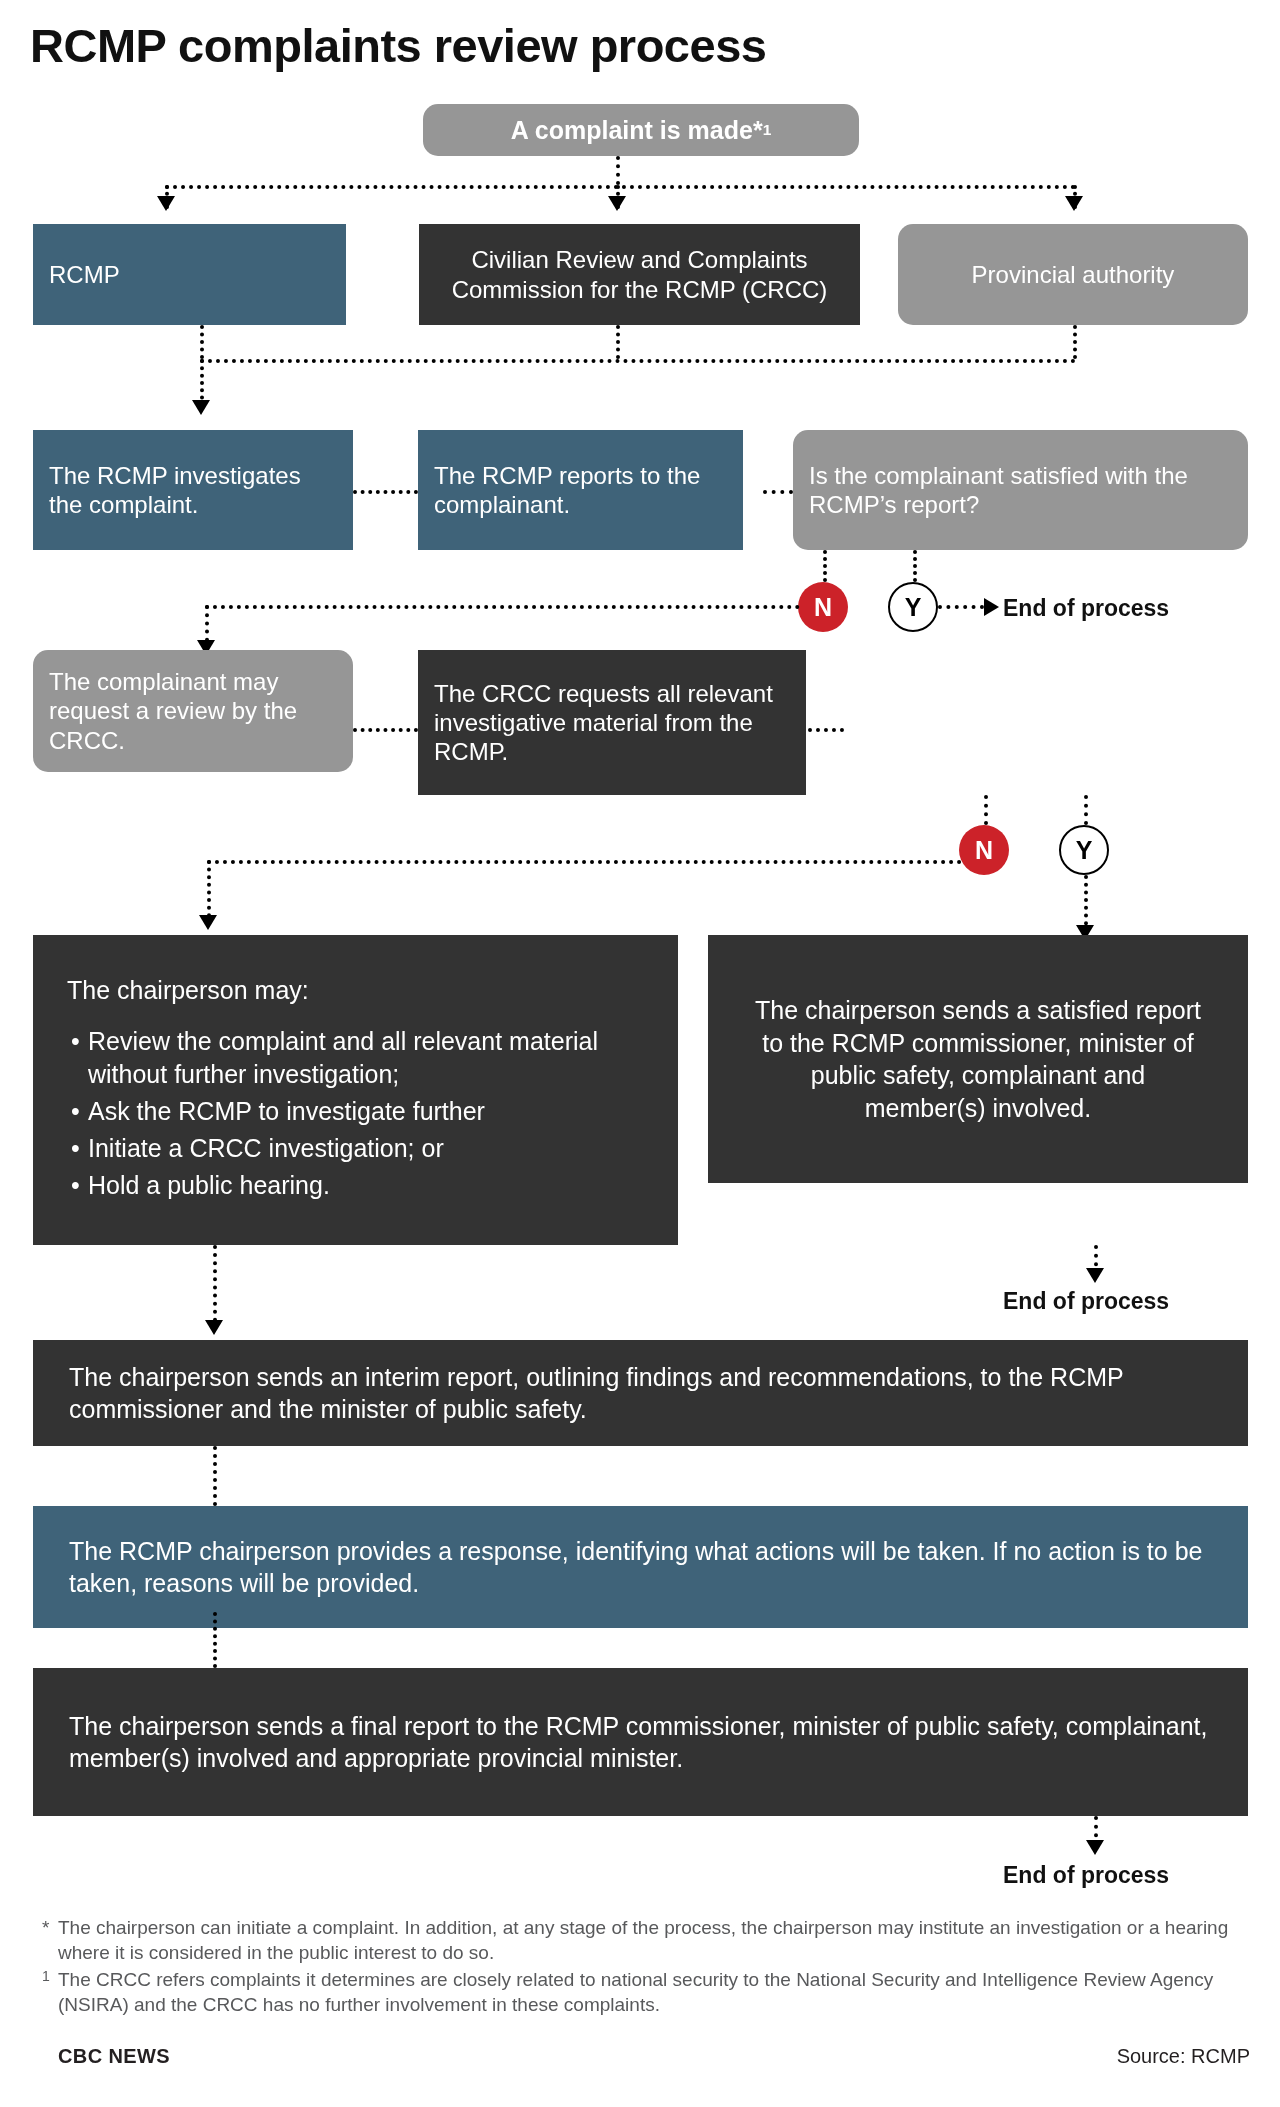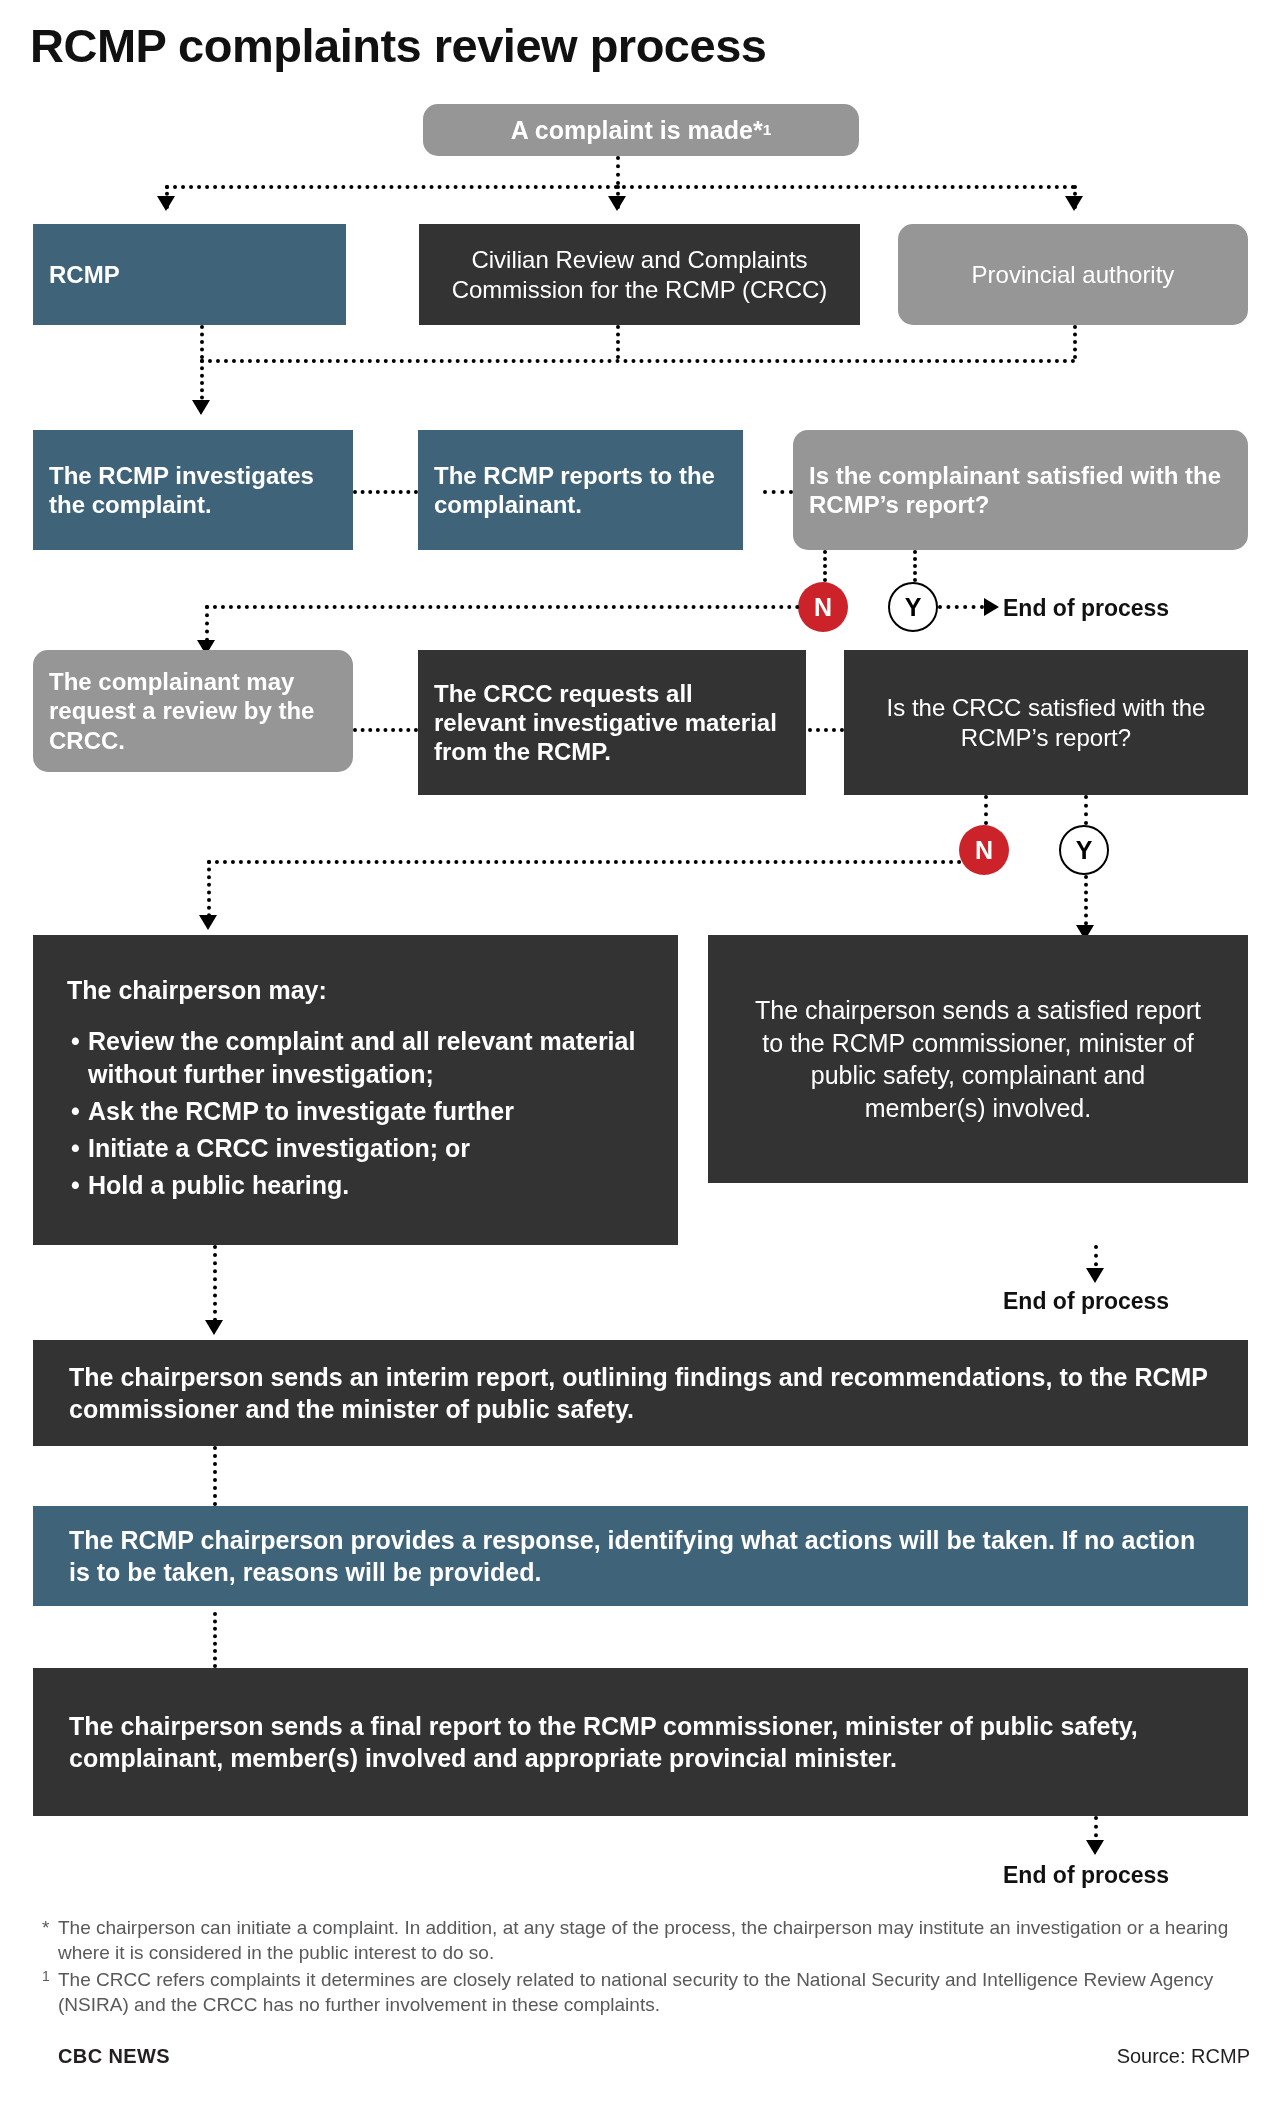--- a/index.html
+++ b/index.html
@@ -38,21 +38,21 @@
     position: absolute;
     box-sizing: border-box;
     color: #ffffff;
     display: flex;
     align-items: center;
     font-size: 24px;
     line-height: 1.22;
     padding: 10px 16px;
   }
   .box.center  { justify-content: center; text-align: center; }
-  .box.left    { justify-content: flex-start; text-align: left; font-weight: bold; }
+  .box.left    { justify-content: flex-start; text-align: left; }
   .bg-grey     { background: #969696; border-radius: 15px; }
   .bg-blue     { background: #3f6379; }
   .bg-dark     { background: #333333; }
 
   
   .dv { 
     position: absolute;
     width: 0;
     border-left: 4px dotted #000000;
   }
@@ -242,23 +242,20 @@
   </div>
 
   <div class="dh" style="left:353px; top:728px; width:65px;"></div>
 
   <div class="box bg-dark left" style="left:418px; top:650px; width:388px; height:145px;">
     <span>The CRCC requests all relevant investigative material from the RCMP.</span>
   </div>
 
   <div class="dh" style="left:808px; top:728px; width:36px;"></div>
 
-  <div class="box bg-dark center" style="left:844px; top:650px; width:404px; height:145px;">
-    <span>Is the CRCC satisfied with the RCMP’s report?</span>
-  </div>
 
   <div class="dv" style="left:984px; top:795px; height:30px;"></div>
   <div class="circle circle-n" style="left:959px; top:825px;">
     <span>N</span>
   </div>
 
   <div class="dv" style="left:1084px; top:795px; height:30px;"></div>
   <div class="circle circle-y" style="left:1059px; top:825px;">
     <span>Y</span>
   </div>
@@ -292,21 +289,21 @@
 
   <div class="dv" style="left:213px; top:1245px; height:85px;"></div>
   <div class="arrow-down" style="left:205px; top:1320px;"></div>
 
   <div class="box bg-dark left" style="left:33px; top:1340px; width:1215px; height:106px; padding:16px 36px; font-size:25px; line-height:1.3;">
     <span>The chairperson sends an interim report, outlining findings and recommendations, to the RCMP commissioner and the minister of public safety.</span>
   </div>
 
   <div class="dv" style="left:213px; top:1446px; height:60px;"></div>
 
-  <div class="box bg-blue left" style="left:33px; top:1506px; width:1215px; height:100px; padding:16px 36px; font-size:25px; line-height:1.3;">
+  <div class="box bg-blue left" style="left:33px; top:1506px; width:1215px; height:122px; padding:16px 36px; font-size:25px; line-height:1.3;">
     <span>The RCMP chairperson provides a response, identifying what actions will be taken. If no action is to be taken, reasons will be provided.</span>
   </div>
 
   <div class="dv" style="left:213px; top:1612px; height:56px;"></div>
 
   <div class="box bg-dark left" style="left:33px; top:1668px; width:1215px; height:148px; padding:20px 36px; font-size:25px; line-height:1.3;">
     <span>The chairperson sends a final report to the RCMP commissioner, minister of public safety, complainant, member(s) involved and appropriate provincial minister.</span>
   </div>
 
   <div class="dv" style="left:1094px; top:1816px; height:30px;"></div>

